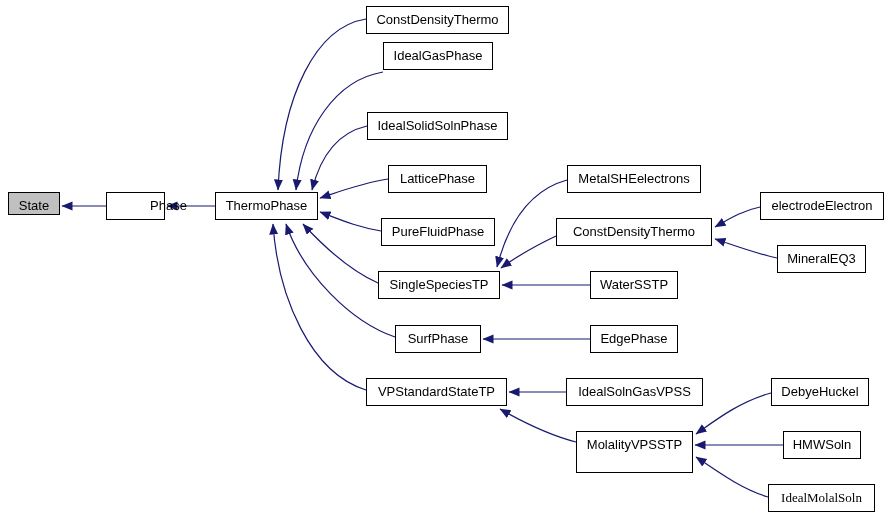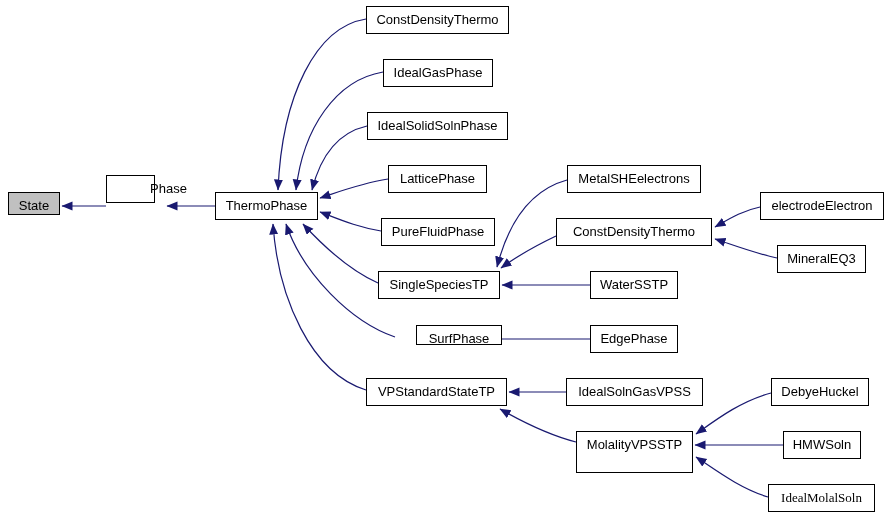--- a/index.html
+++ b/index.html
@@ -69,29 +69,29 @@
       <path d="M760,207 C741,211 729,219 715,227" class="edge" marker-end="url(#arrowhead)"></path>
       <path d="M777,258 C754,253 736,246 715,239" class="edge" marker-end="url(#arrowhead)"></path>
       <path d="M566,392 L509,392" class="edge" marker-end="url(#arrowhead)"></path>
       <path d="M576,442 C549,435 521,421 500,409" class="edge" marker-end="url(#arrowhead)"></path>
       <path d="M771,393 C741,401 717,419 696,434" class="edge" marker-end="url(#arrowhead)"></path>
       <path d="M783,445 L695,445" class="edge" marker-end="url(#arrowhead)"></path>
       <path d="M768,497 C741,489 717,471 696,457" class="edge" marker-end="url(#arrowhead)"></path>
     </svg>
 
 <div class="node highlight" style="left: 8px; top: 192px; width: 52px; height: 23px; line-height: 26px;"><span>State</span></div>
-    <div class="node" style="left: 106px; top: 175px; width: 49px; height: 28px; line-height: 26px; padding-left: 43px;"><span>Phase</span></div>
+    <div class="node" style="left: 106px; top: 192px; width: 59px; height: 28px; line-height: 26px; padding-left: 43px;"><span>Phase</span></div>
     <div class="node" style="left: 215px; top: 192px; width: 103px; height: 28px; line-height: 26px;"><span>ThermoPhase</span></div>
     <div class="node" style="left: 366px; top: 6px; width: 143px; height: 28px; line-height: 26px;"><span>ConstDensityThermo</span></div>
-    <div class="node" style="left: 383px; top: 59px; width: 110px; height: 28px; line-height: 26px;"><span>IdealGasPhase</span></div>
+    <div class="node" style="left: 383px; top: 42px; width: 110px; height: 28px; line-height: 26px;"><span>IdealGasPhase</span></div>
     <div class="node" style="left: 367px; top: 112px; width: 141px; height: 28px; line-height: 26px;"><span>IdealSolidSolnPhase</span></div>
     <div class="node" style="left: 388px; top: 165px; width: 99px; height: 28px; line-height: 26px;"><span>LatticePhase</span></div>
     <div class="node" style="left: 381px; top: 218px; width: 114px; height: 28px; line-height: 26px;"><span>PureFluidPhase</span></div>
     <div class="node" style="left: 378px; top: 271px; width: 122px; height: 28px; line-height: 26px;"><span>SingleSpeciesTP</span></div>
-    <div class="node" style="left: 395px; top: 325px; width: 86px; height: 20px; line-height: 26px; margin-left: 21px;"><span>SurfPhase</span></div>
+    <div class="node" style="left: 395px; top: 325px; width: 86px; height: 28px; line-height: 26px;"><span>SurfPhase</span></div>
     <div class="node" style="left: 366px; top: 378px; width: 141px; height: 28px; line-height: 26px;"><span>VPStandardStateTP</span></div>
     <div class="node" style="left: 567px; top: 165px; width: 134px; height: 28px; line-height: 26px;"><span>MetalSHEelectrons</span></div>
     <div class="node" style="left: 556px; top: 218px; width: 156px; height: 28px; line-height: 26px;"><span>ConstDensityThermo</span></div>
     <div class="node" style="left: 590px; top: 271px; width: 88px; height: 28px; line-height: 26px;"><span>WaterSSTP</span></div>
     <div class="node" style="left: 590px; top: 325px; width: 88px; height: 28px; line-height: 26px;"><span>EdgePhase</span></div>
     <div class="node" style="left: 566px; top: 378px; width: 137px; height: 28px; line-height: 26px;"><span>IdealSolnGasVPSS</span></div>
     <div class="node" style="left: 576px; top: 431px; width: 117px; height: 42px; line-height: 26px;"><span>MolalityVPSSTP</span></div>
     <div class="node" style="left: 760px; top: 192px; width: 124px; height: 28px; line-height: 26px;"><span>electrodeElectron</span></div>
     <div class="node" style="left: 777px; top: 245px; width: 89px; height: 28px; line-height: 26px;"><span>MineralEQ3</span></div>
     <div class="node" style="left: 771px; top: 378px; width: 98px; height: 28px; line-height: 26px;"><span>DebyeHuckel</span></div>

